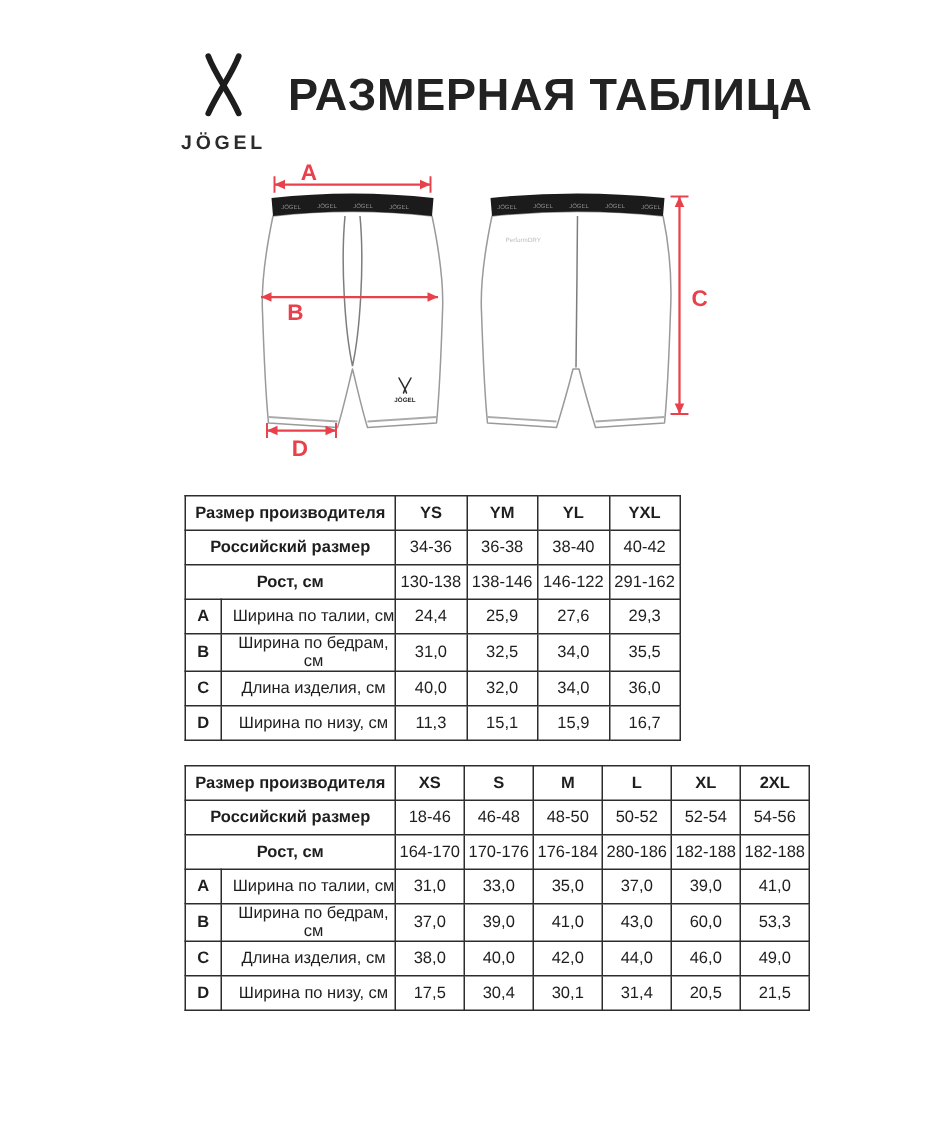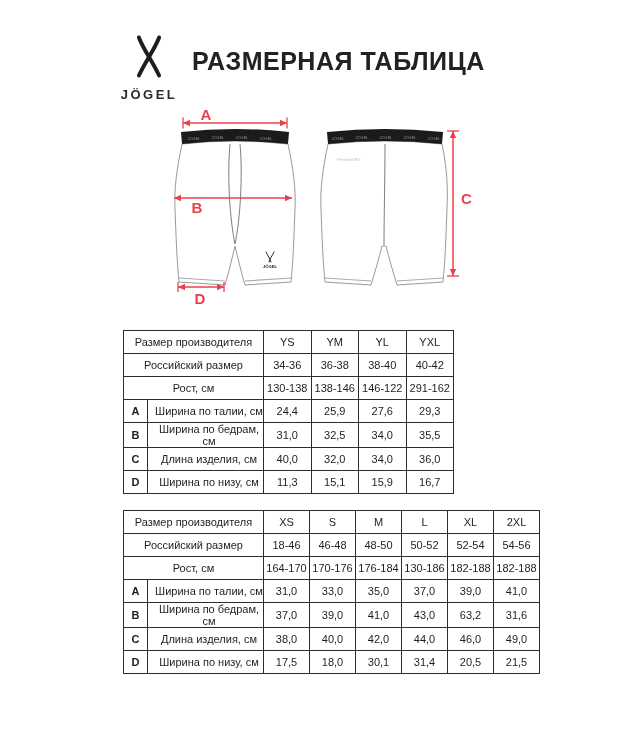--- a/index.html
+++ b/index.html
@@ -2,29 +2,29 @@
 <html><head>
 <meta charset="utf-8">
 <style>
   html,body{margin:0;padding:0;background:#fff;}
   .page{position:relative;width:621px;height:750px;background:#ffffff;overflow:hidden;
         font-family:"Liberation Sans",sans-serif;color:#1e1e1e;}
   
   .logo{position:absolute;left:110px;top:34px;width:78px;height:70px;text-align:center;}
   .logo svg{display:block;margin:0 auto;}
   .logo-text{font-size:13px;font-weight:bold;letter-spacing:2.5px;color:#2b2b2b;margin-top:1px;}
-  .page-title{position:absolute;left:192px;top:47px;font-size:25px;font-weight:bold;
+  .page-title{position:absolute;left:192px;top:47px;font-size:30px;font-weight:bold;
               letter-spacing:.5px;color:#222;white-space:nowrap;}
   
   .diagram{position:absolute;left:140px;top:106px;width:340px;height:216px;}
   
   table.size-table{position:absolute;border-collapse:collapse;table-layout:fixed;background:#fff;}
   table.size-table th,table.size-table td{border:1.5px solid #2d2d2d;text-align:center;
       vertical-align:middle;font-size:11px;color:#1e1e1e;padding:0;height:22px;line-height:1.1;}
-  table.size-table th{font-weight:normal;}
+  table.size-table th{font-weight:bold;}
   table.size-table td.mlabel{text-align:center;padding-left:7px;}
   table.size-table td.letter{font-weight:bold;}
   .t1{left:123px;top:330px;width:330px;}
   .t2{left:123px;top:510px;width:416px;}
   .t2 th,.t2 td{height:23px;}
 </style>
 </head>
 <body>
 
 <div class="page">
@@ -207,59 +207,59 @@
       <td>48-50</td>
       <td>50-52</td>
       <td>52-54</td>
       <td>54-56</td>
     </tr>
     <tr>
       <th colspan="2">Рост, см</th>
       <td>164-170</td>
       <td>170-176</td>
       <td>176-184</td>
-      <td>130-186</td>
+      <td>280-186</td>
       <td>182-188</td>
       <td>182-188</td>
     </tr>
     <tr>
       <td class="letter">A</td>
       <td class="mlabel">Ширина по талии, см</td>
       <td>31,0</td>
       <td>33,0</td>
       <td>35,0</td>
       <td>37,0</td>
       <td>39,0</td>
       <td>41,0</td>
     </tr>
     <tr>
       <td class="letter">B</td>
       <td class="mlabel">Ширина по бедрам, см</td>
       <td>37,0</td>
       <td>39,0</td>
       <td>41,0</td>
       <td>43,0</td>
-      <td>63,2</td>
-      <td>31,6</td>
+      <td>60,0</td>
+      <td>53,3</td>
     </tr>
     <tr>
       <td class="letter">C</td>
       <td class="mlabel">Длина изделия, см</td>
       <td>38,0</td>
       <td>40,0</td>
       <td>42,0</td>
       <td>44,0</td>
       <td>46,0</td>
       <td>49,0</td>
     </tr>
     <tr>
       <td class="letter">D</td>
       <td class="mlabel">Ширина по низу, см</td>
       <td>17,5</td>
-      <td>18,0</td>
+      <td>30,4</td>
       <td>30,1</td>
       <td>31,4</td>
       <td>20,5</td>
       <td>21,5</td>
     </tr>
     </tbody>
   </table>
 
 </div>
 

